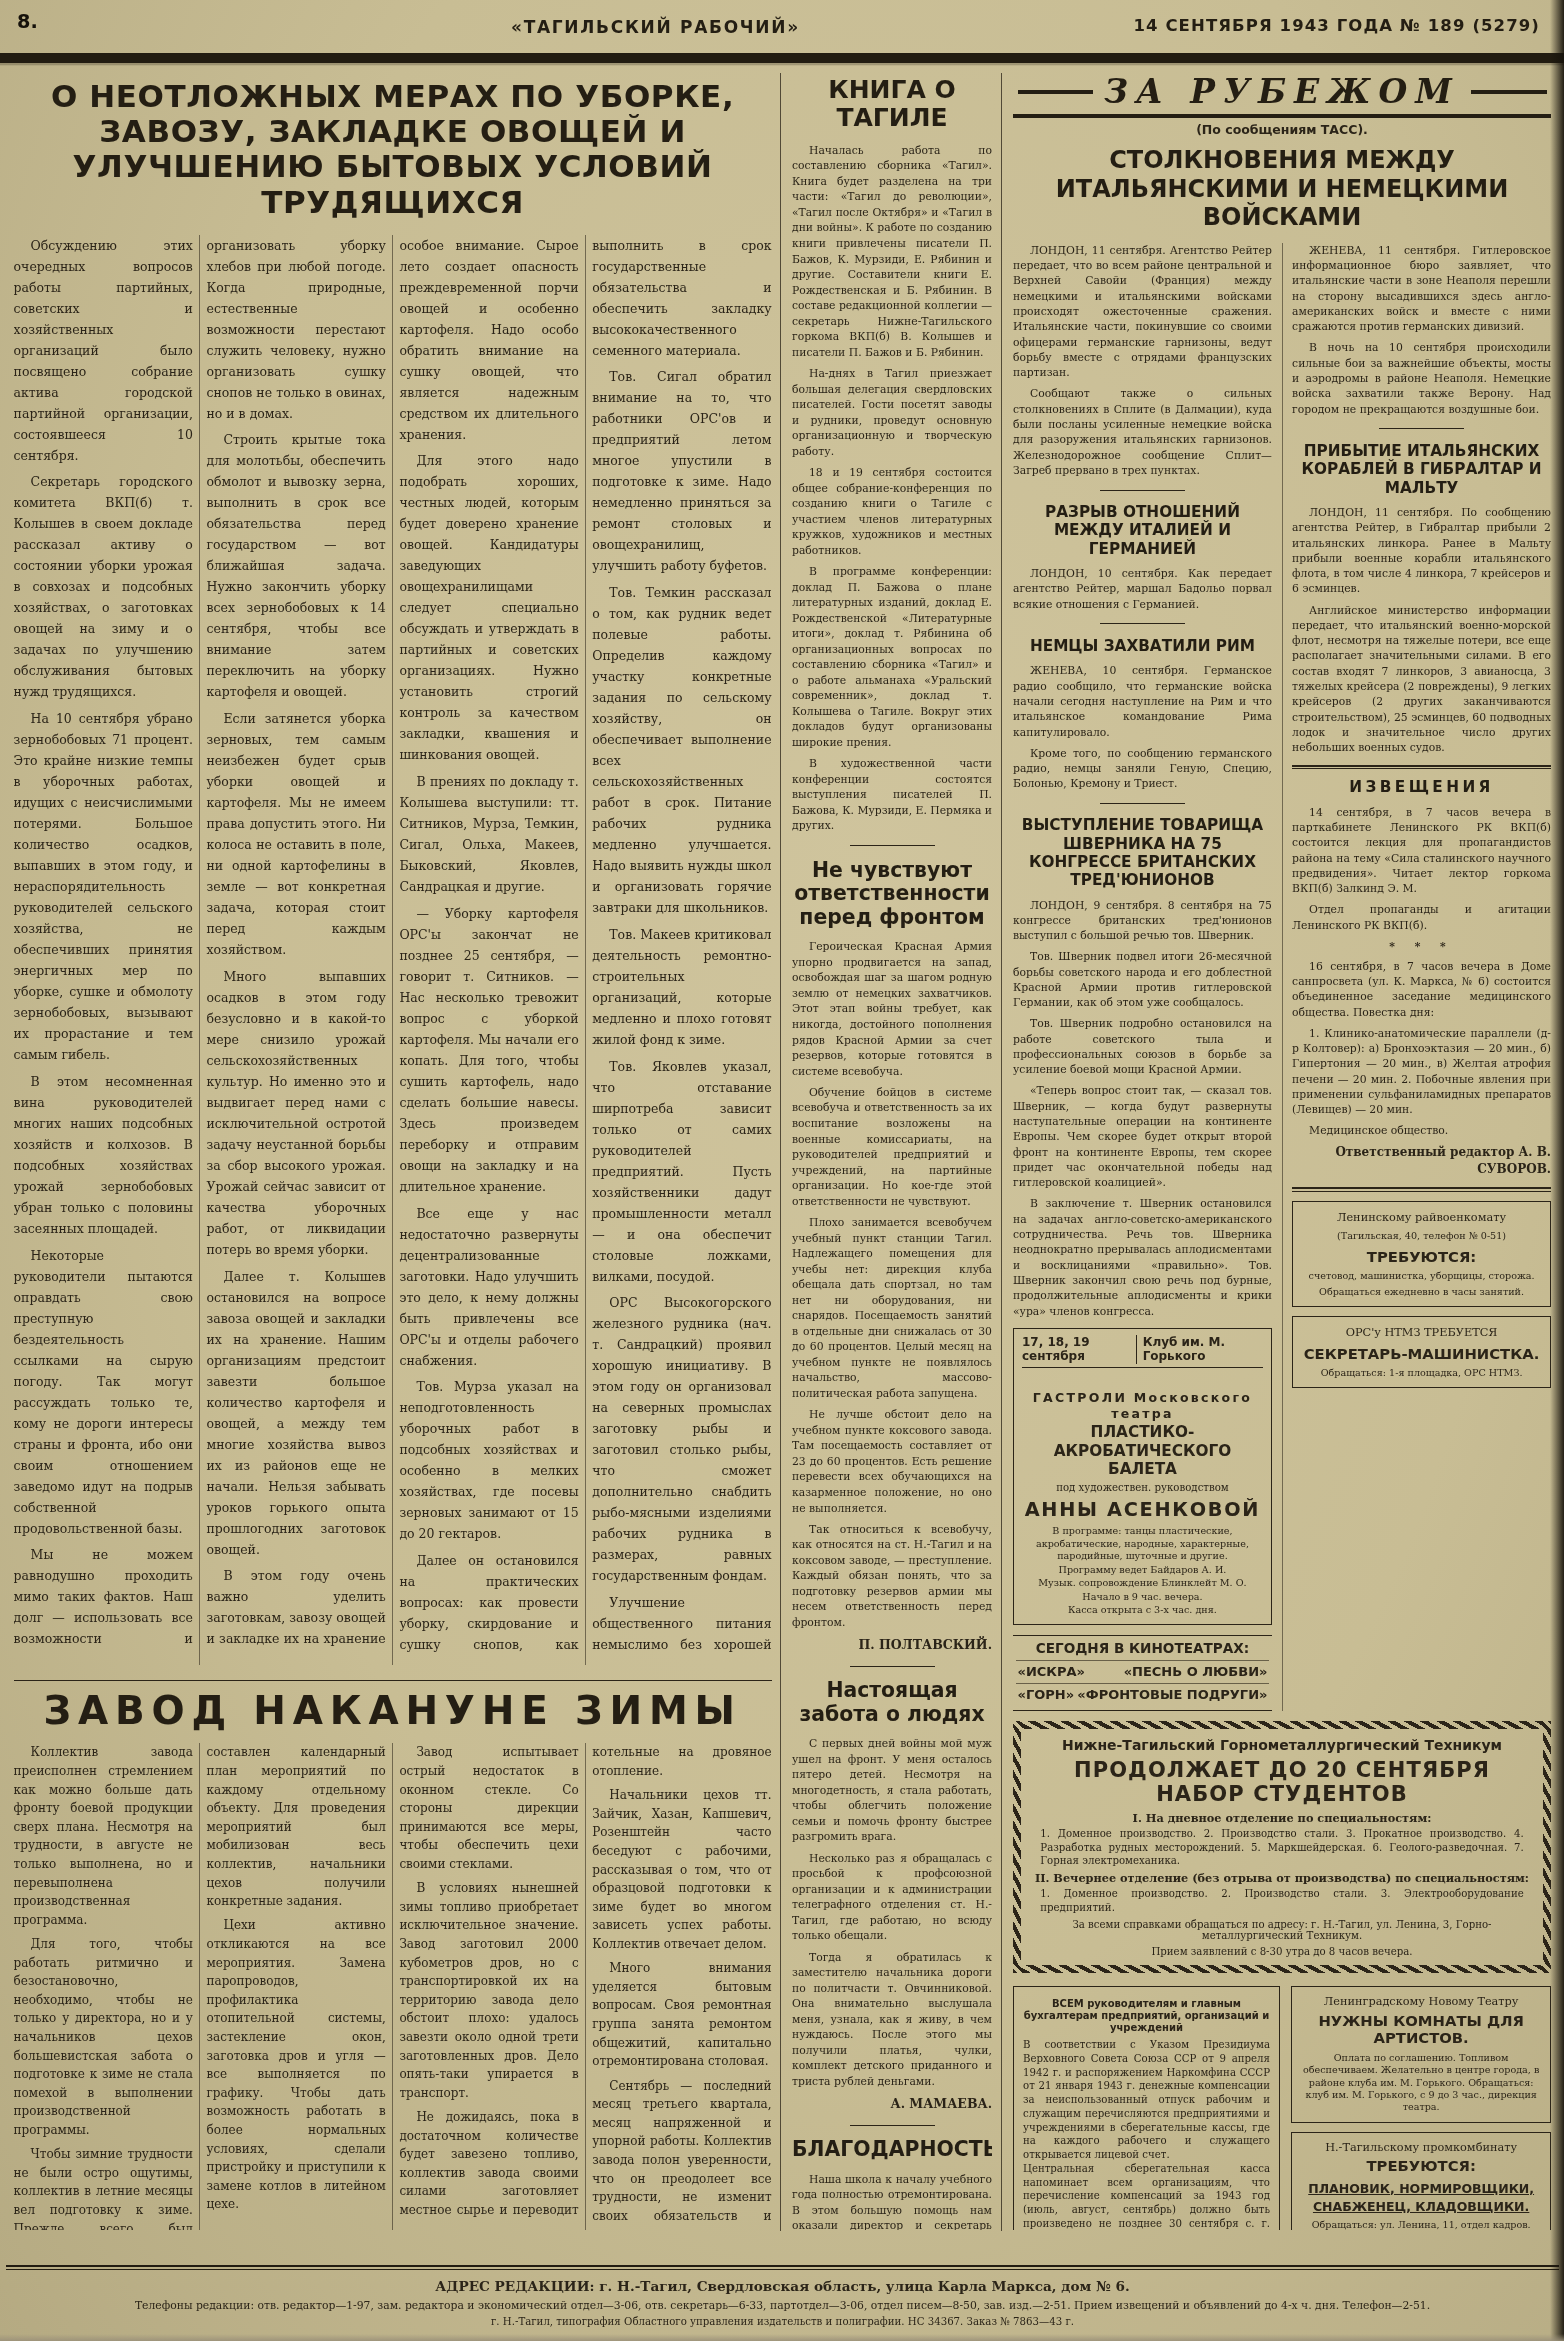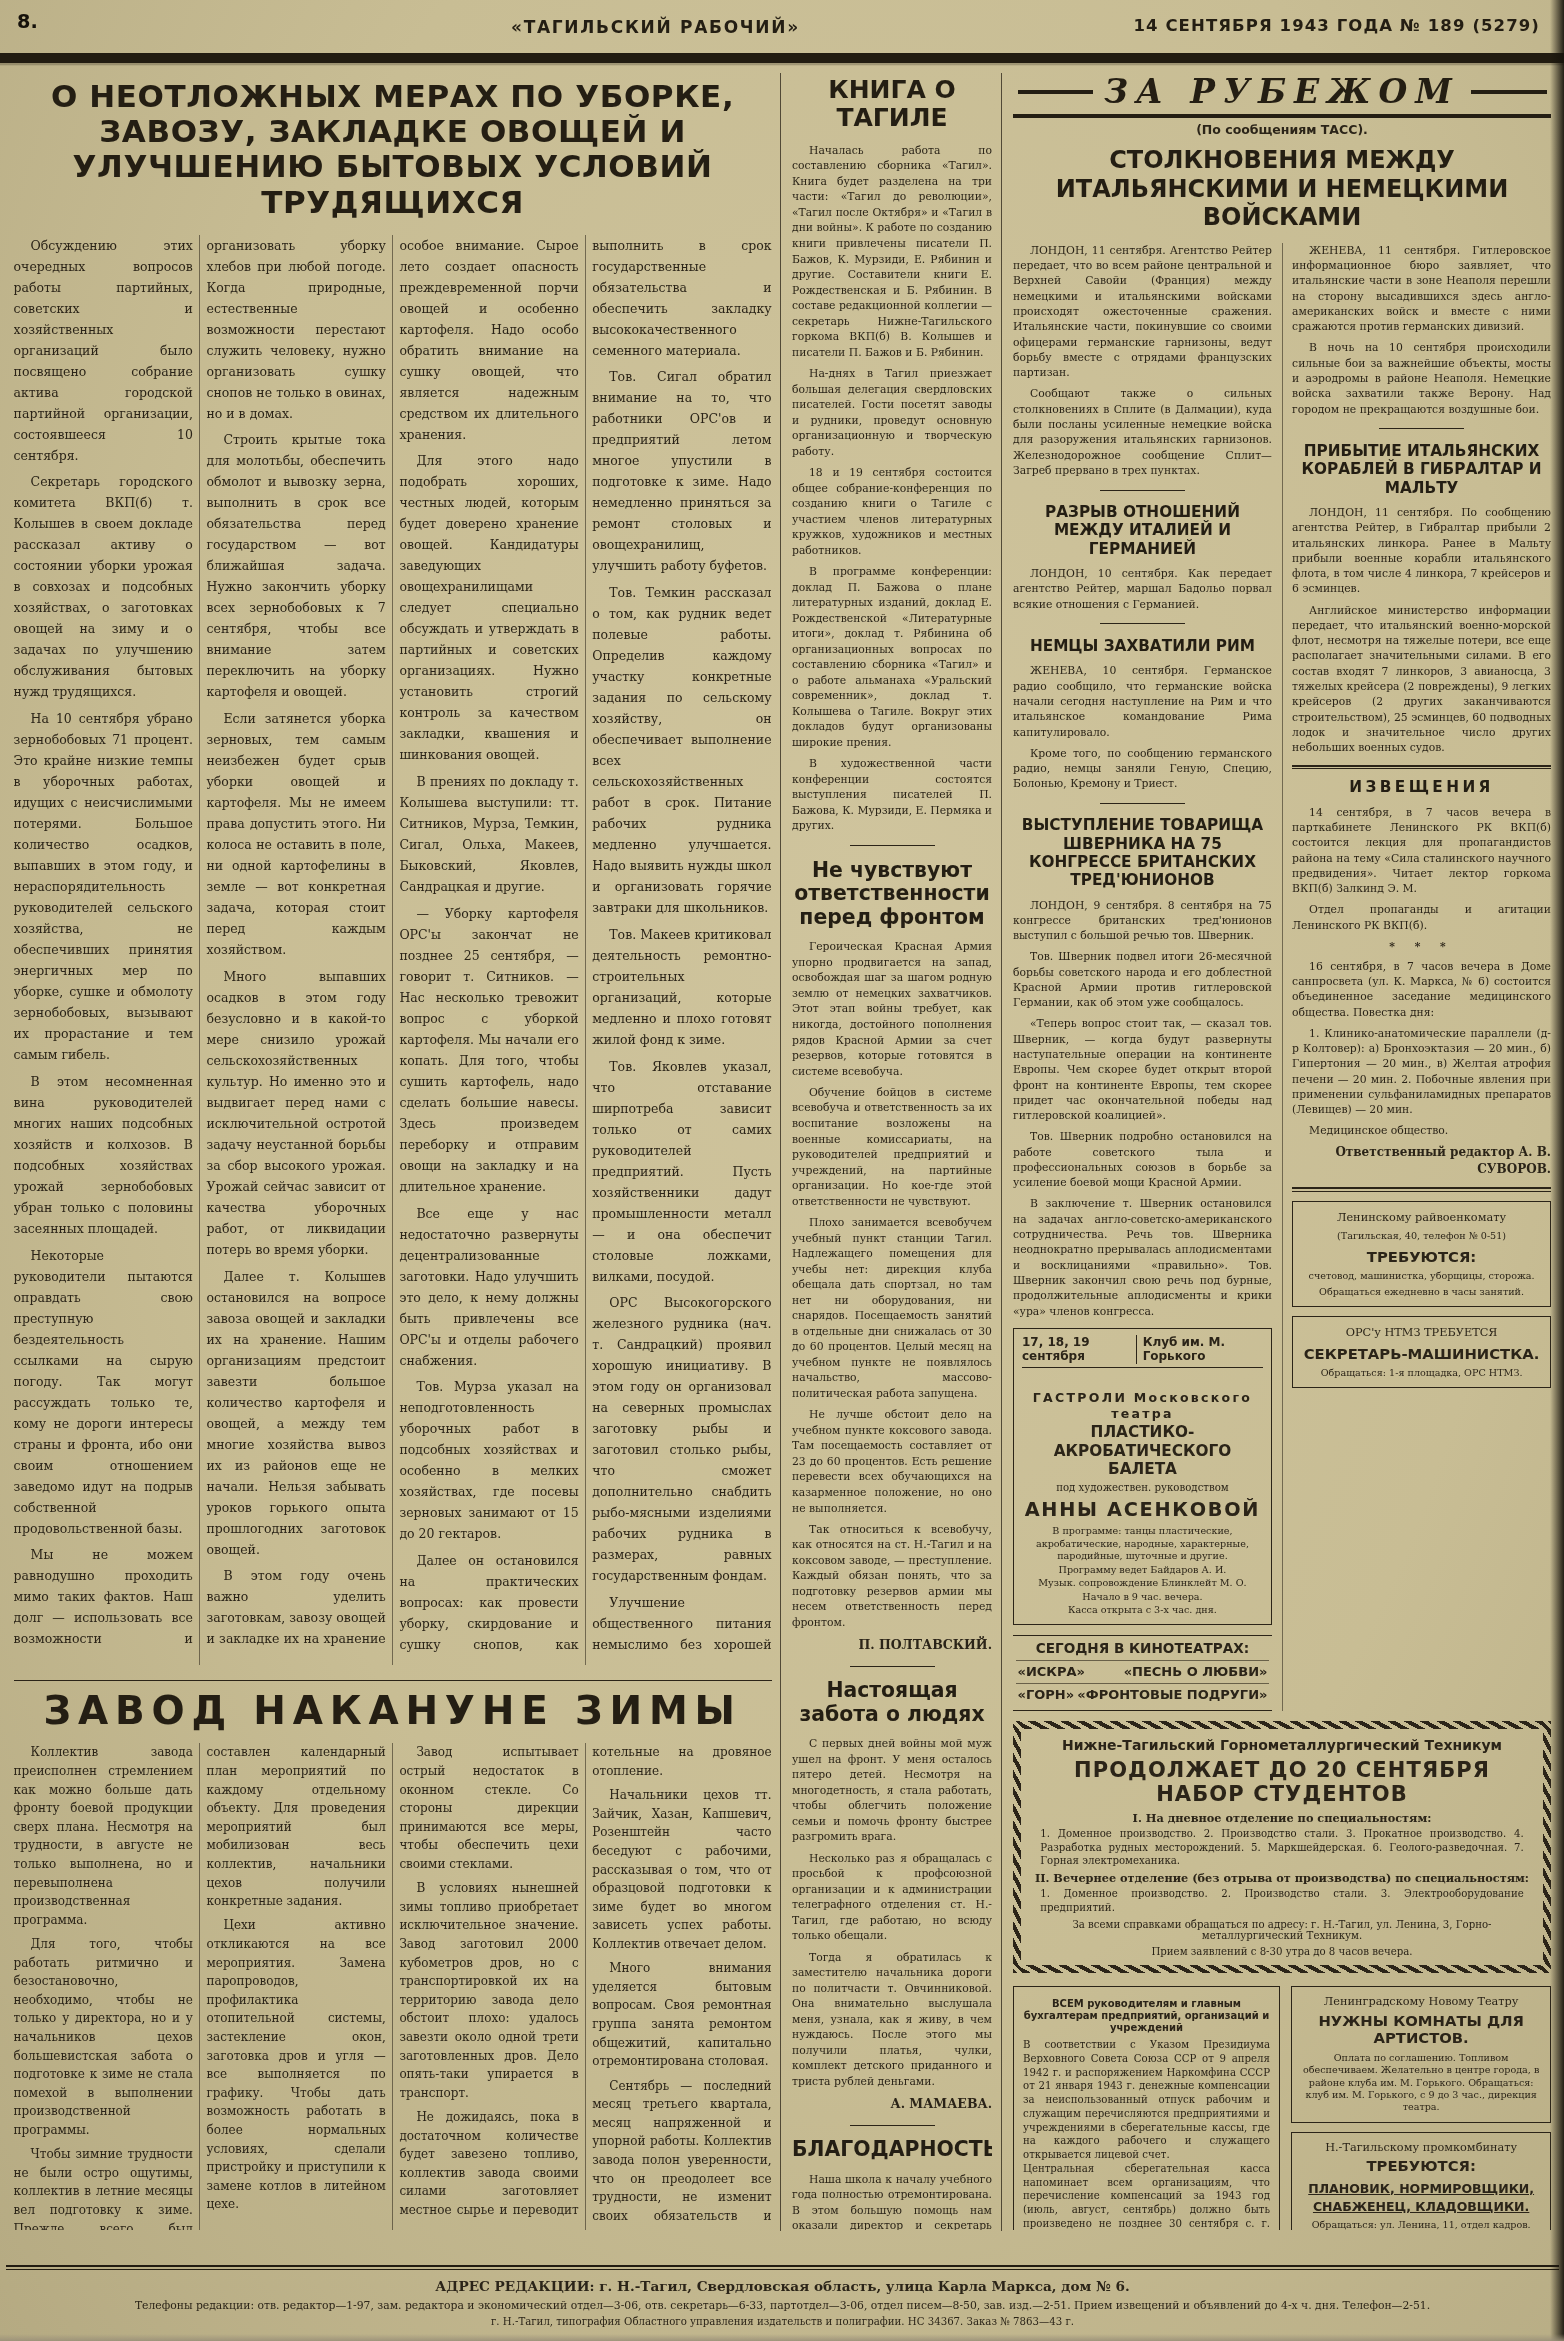--- a/index.html
+++ b/index.html
@@ -133,21 +133,21 @@
 
   <section class="band band-left">
     <h1 class="lead-headline">О НЕОТЛОЖНЫХ МЕРАХ ПО УБОРКЕ, ЗАВОЗУ, ЗАКЛАДКЕ ОВОЩЕЙ И УЛУЧШЕНИЮ БЫТОВЫХ УСЛОВИЙ ТРУДЯЩИХСЯ</h1>
     <div class="cols4">
         <p>Обсуждению этих очередных вопросов работы партийных, советских и хозяйственных организаций было посвящено собрание актива городской партийной организации, состоявшееся 10 сентября.</p>
         <p>Секретарь городского комитета ВКП(б) т. Колышев в своем докладе рассказал активу о состоянии уборки урожая в совхозах и подсобных хозяйствах, о заготовках овощей на зиму и о задачах по улучшению обслуживания бытовых нужд трудящихся.</p>
         <p>На 10 сентября убрано зернобобовых 71 процент. Это крайне низкие темпы в уборочных работах, идущих с неисчислимыми потерями. Большое количество осадков, выпавших в этом году, и нераспорядительность руководителей сельского хозяйства, не обеспечивших принятия энергичных мер по уборке, сушке и обмолоту зернобобовых, вызывают их прорастание и тем самым гибель.</p>
         <p>В этом несомненная вина руководителей многих наших подсобных хозяйств и колхозов. В подсобных хозяйствах урожай зернобобовых убран только с половины засеянных площадей.</p>
         <p>Некоторые руководители пытаются оправдать свою преступную бездеятельность ссылками на сырую погоду. Так могут рассуждать только те, кому не дороги интересы страны и фронта, ибо они своим отношением заведомо идут на подрыв собственной продовольственной базы.</p>
         <p>Мы не можем равнодушно проходить мимо таких фактов. Наш долг — использовать все возможности и организовать уборку хлебов при любой погоде. Когда природные, естественные возможности перестают служить человеку, нужно организовать сушку снопов не только в овинах, но и в домах.</p>
-        <p>Строить крытые тока для молотьбы, обеспечить обмолот и вывозку зерна, выполнить в срок все обязательства перед государством — вот ближайшая задача. Нужно закончить уборку всех зернобобовых к 7 сентября, чтобы все внимание затем переключить на уборку картофеля и овощей.</p>
+        <p>Строить крытые тока для молотьбы, обеспечить обмолот и вывозку зерна, выполнить в срок все обязательства перед государством — вот ближайшая задача. Нужно закончить уборку всех зернобобовых к 14 сентября, чтобы все внимание затем переключить на уборку картофеля и овощей.</p>
         <p>Если затянется уборка зерновых, тем самым неизбежен будет срыв уборки овощей и картофеля. Мы не имеем права допустить этого. Ни колоса не оставить в поле, ни одной картофелины в земле — вот конкретная задача, которая стоит перед каждым хозяйством.</p>
         <p>Много выпавших осадков в этом году безусловно и в какой-то мере снизило урожай сельскохозяйственных культур. Но именно это и выдвигает перед нами с исключительной остротой задачу неустанной борьбы за сбор высокого урожая. Урожай сейчас зависит от качества уборочных работ, от ликвидации потерь во время уборки.</p>
         <p>Далее т. Колышев остановился на вопросе завоза овощей и закладки их на хранение. Нашим организациям предстоит завезти большое количество картофеля и овощей, а между тем многие хозяйства вывоз их из районов еще не начали. Нельзя забывать уроков горького опыта прошлогодних заготовок овощей.</p>
         <p>В этом году очень важно уделить заготовкам, завозу овощей и закладке их на хранение особое внимание. Сырое лето создает опасность преждевременной порчи овощей и особенно картофеля. Надо особо обратить внимание на сушку овощей, что является надежным средством их длительного хранения.</p>
         <p>Для этого надо подобрать хороших, честных людей, которым будет доверено хранение овощей. Кандидатуры заведующих овощехранилищами следует специально обсуждать и утверждать в партийных и советских организациях. Нужно установить строгий контроль за качеством закладки, квашения и шинкования овощей.</p>
         <p>В прениях по докладу т. Колышева выступили: тт. Ситников, Мурза, Темкин, Сигал, Ольха, Макеев, Быковский, Яковлев, Сандрацкая и другие.</p>
         <p>— Уборку картофеля ОРС'ы закончат не позднее 25 сентября, — говорит т. Ситников. — Нас несколько тревожит вопрос с уборкой картофеля. Мы начали его копать. Для того, чтобы сушить картофель, надо сделать большие навесы. Здесь произведем переборку и отправим овощи на закладку и на длительное хранение.</p>
         <p>Все еще у нас недостаточно развернуты децентрализованные заготовки. Надо улучшить это дело, к нему должны быть привлечены все ОРС'ы и отделы рабочего снабжения.</p>
         <p>Тов. Мурза указал на неподготовленность уборочных работ в подсобных хозяйствах и особенно в мелких хозяйствах, где посевы зерновых занимают от 15 до 20 гектаров.</p>
         <p>Далее он остановился на практических вопросах: как провести уборку, скирдование и сушку снопов, как выполнить в срок государственные обязательства и обеспечить закладку высококачественного семенного материала.</p>
@@ -249,22 +249,22 @@
         <h4>НЕМЦЫ ЗАХВАТИЛИ РИМ</h4>
         <div class="txt">
             <p>ЖЕНЕВА, 10 сентября. Германское радио сообщило, что германские войска начали сегодня наступление на Рим и что итальянское командование Рима капитулировало.</p>
             <p>Кроме того, по сообщению германского радио, немцы заняли Геную, Специю, Болонью, Кремону и Триест.</p>
           </div>
         <div class="hr-short"></div>
         <h4>ВЫСТУПЛЕНИЕ ТОВАРИЩА ШВЕРНИКА НА 75 КОНГРЕССЕ БРИТАНСКИХ ТРЕД'ЮНИОНОВ</h4>
         <div class="txt">
             <p>ЛОНДОН, 9 сентября. 8 сентября на 75 конгрессе британских тред'юнионов выступил с большой речью тов. Шверник.</p>
             <p>Тов. Шверник подвел итоги 26-месячной борьбы советского народа и его доблестной Красной Армии против гитлеровской Германии, как об этом уже сообщалось.</p>
+            <p>Тов. Шверник подробно остановился на работе советского тыла и профессиональных союзов в борьбе за усиление боевой мощи Красной Армии.</p>
             <p>«Теперь вопрос стоит так, — сказал тов. Шверник, — когда будут развернуты наступательные операции на континенте Европы. Чем скорее будет открыт второй фронт на континенте Европы, тем скорее придет час окончательной победы над гитлеровской коалицией».</p>
-            <p>Тов. Шверник подробно остановился на работе советского тыла и профессиональных союзов в борьбе за усиление боевой мощи Красной Армии.</p>
             <p>В заключение т. Шверник остановился на задачах англо-советско-американского сотрудничества. Речь тов. Шверника неоднократно прерывалась аплодисментами и восклицаниями «правильно». Тов. Шверник закончил свою речь под бурные, продолжительные аплодисменты и крики «ура» членов конгресса.</p>
           </div>
 
         <div class="adbox theater">
           <div class="th-top">
             <span>17, 18, 19 сентября</span>
             <span class="th-sep"></span>
             <span>Клуб им. М. Горького</span>
           </div>
           <div class="th-l1">ГАСТРОЛИ Московского театра</div>

